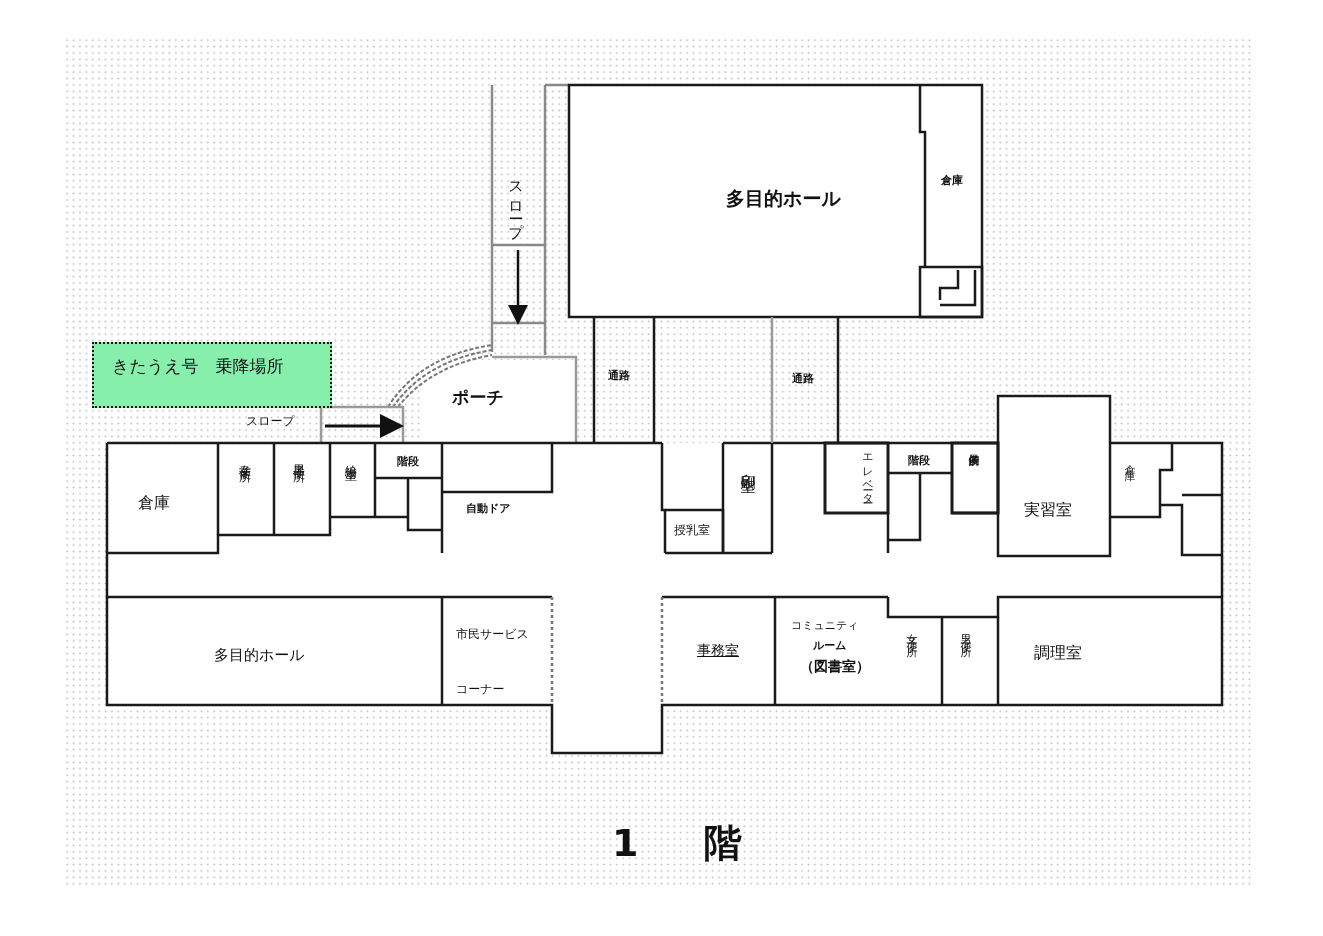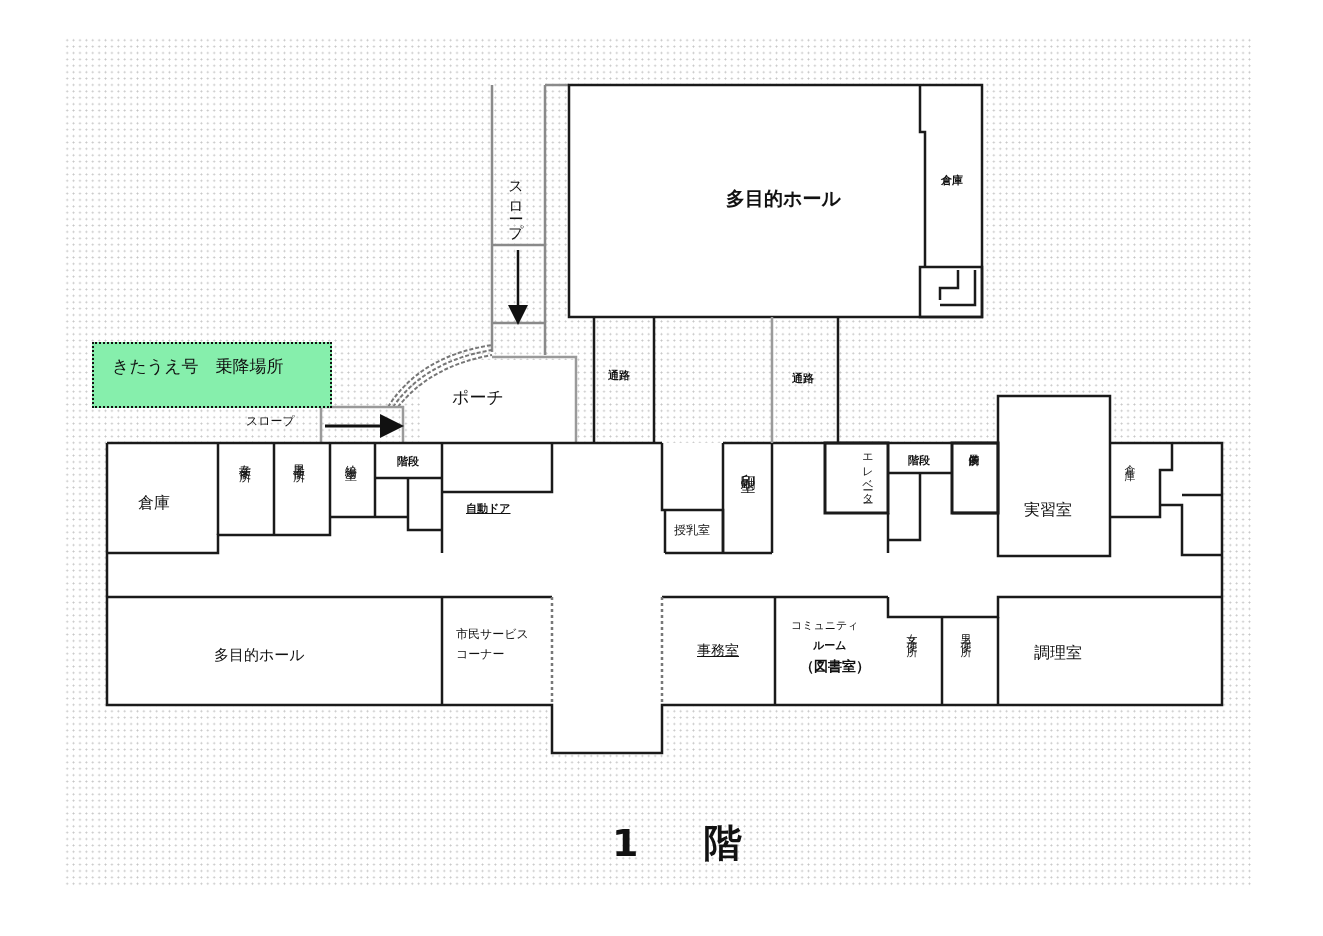--- a/index.html
+++ b/index.html
@@ -124,46 +124,46 @@
     <line x1="772" y1="317" x2="772" y2="443"></line>
   </g>
 </svg>
 
 <div class="legend-box">
   <div class="lbl" style="left:18px;top:14px;font-size:17px;font-weight:normal;">きたうえ号　乗降場所</div>
 </div>
 
 <div class="lbl v" style="left:508px;top:172px;font-size:15px;font-weight:normal;">スロープ</div>
 <div class="lbl" style="left:246px;top:415px;font-size:12px;font-weight:normal;">スロープ</div>
-<div class="lbl" style="left:452px;top:389px;font-size:17px;font-weight:normal;">ポーチ</div>
+<div class="lbl" style="left:452px;top:389px;font-size:17px;font-weight:bold;">ポーチ</div>
 
 <div class="lbl hl" style="left:682px;top:189px;font-size:19px;">多目的ホール</div>
 <div class="lbl" style="left:941px;top:175px;font-size:11px;">倉庫</div>
 
 <div class="lbl" style="left:608px;top:370px;font-size:11px;">通路</div>
 <div class="lbl" style="left:792px;top:373px;font-size:11px;">通路</div>
 
 <div class="lbl" style="left:138px;top:495px;font-size:16px;font-weight:normal;">倉庫</div>
 <div class="lbl v" style="left:239px;top:455px;font-size:12px;font-weight:normal;">女子便所</div>
 <div class="lbl v" style="left:293px;top:455px;font-size:12px;font-weight:normal;">男子便所</div>
 <div class="lbl v" style="left:345px;top:455px;font-size:12px;font-weight:normal;">給湯室</div>
 <div class="lbl" style="left:397px;top:456px;font-size:11px;">階段</div>
-<div class="lbl" style="left:466px;top:503px;font-size:11px;text-decoration:underline;">自動ドア</div>
+<div class="lbl" style="left:466px;top:503px;font-size:11px;">自動ドア</div>
 
 <div class="lbl" style="left:674px;top:524px;font-size:12px;font-weight:normal;">授乳室</div>
 <div class="lbl v" style="left:740px;top:462px;font-size:15px;font-weight:normal;">印刷室</div>
 <div class="lbl v" style="left:862px;top:447px;font-size:11px;font-weight:normal;letter-spacing:0;">エレベーター</div>
 <div class="lbl" style="left:908px;top:455px;font-size:11px;">階段</div>
 <div class="lbl v" style="left:968px;top:446px;font-size:11px;font-weight:normal;letter-spacing:0;">多目的便所</div>
 <div class="lbl" style="left:1024px;top:462px;font-size:16px;font-weight:normal;margin-top:40px;">実習室</div>
 <div class="lbl v" style="left:1124px;top:456px;font-size:11px;font-weight:normal;letter-spacing:5px;">倉庫</div>
 
 <div class="lbl" style="left:214px;top:648px;font-size:15px;font-weight:normal;">多目的ホール</div>
 <div class="lbl" style="left:456px;top:628px;font-size:12px;font-weight:normal;">市民サービス</div>
-<div class="lbl" style="left:456px;top:648px;font-size:12px;font-weight:normal;">コーナー</div>
+<div class="lbl" style="left:456px;top:683px;font-size:12px;font-weight:normal;">コーナー</div>
 <div class="lbl" style="left:697px;top:643px;font-size:14px;font-weight:normal;text-decoration:underline;">事務室</div>
 <div class="lbl" style="left:791px;top:620px;font-size:11px;font-weight:normal;text-align:right;">コミュニティ</div>
 <div class="lbl" style="left:813px;top:640px;font-size:11px;font-weight:bold;">ルーム</div>
 <div class="lbl" style="left:800px;top:659px;font-size:14px;font-weight:bold;">（図書室）</div>
 <div class="lbl v" style="left:906px;top:625px;font-size:11px;font-weight:normal;letter-spacing:4px;">女子便所</div>
 <div class="lbl v" style="left:960px;top:625px;font-size:11px;font-weight:normal;letter-spacing:4px;">男子便所</div>
 <div class="lbl" style="left:1034px;top:645px;font-size:16px;font-weight:normal;">調理室</div>
 
 <div class="title">
   <span>1</span>

